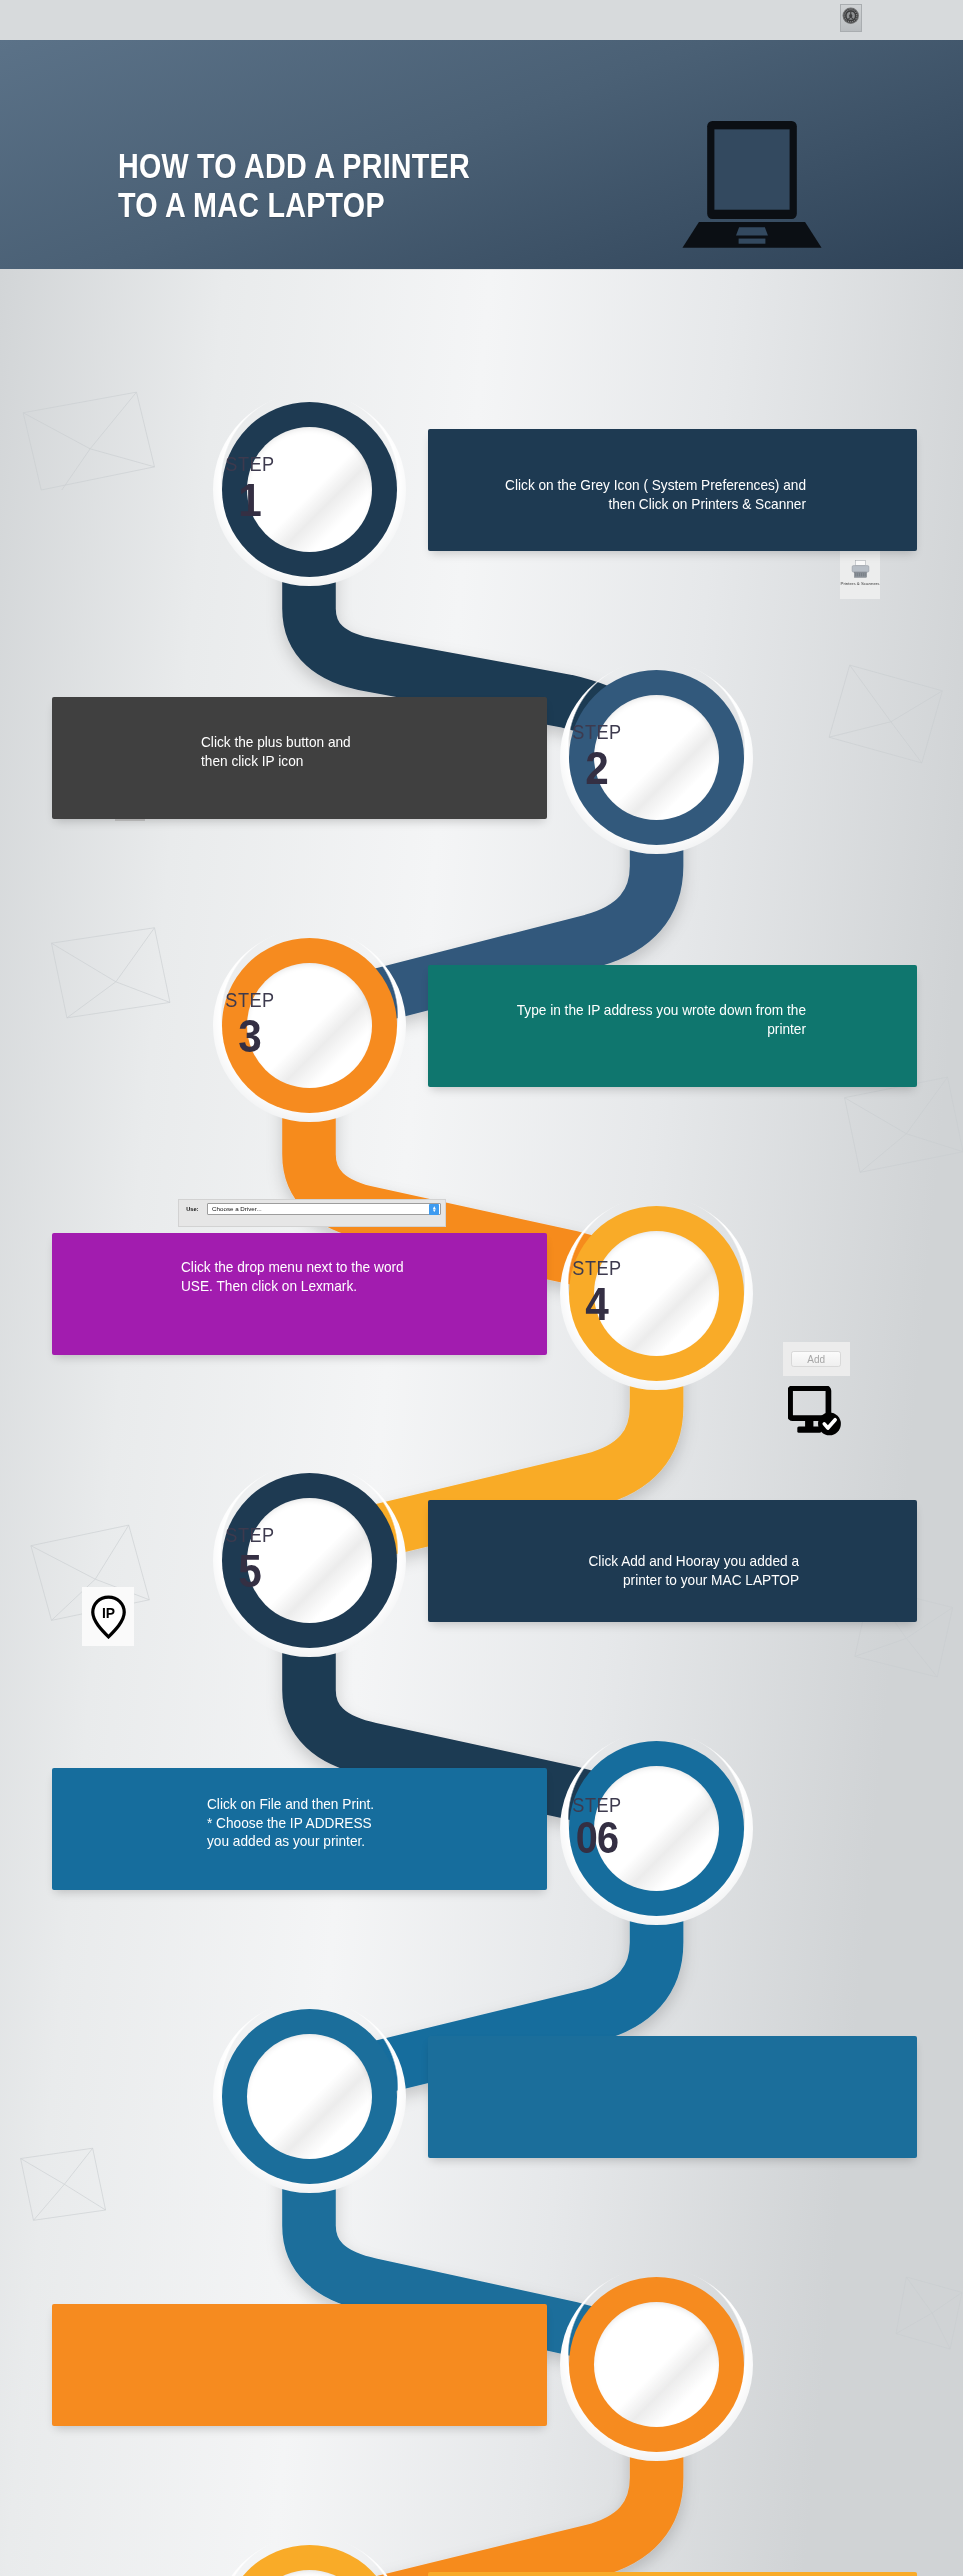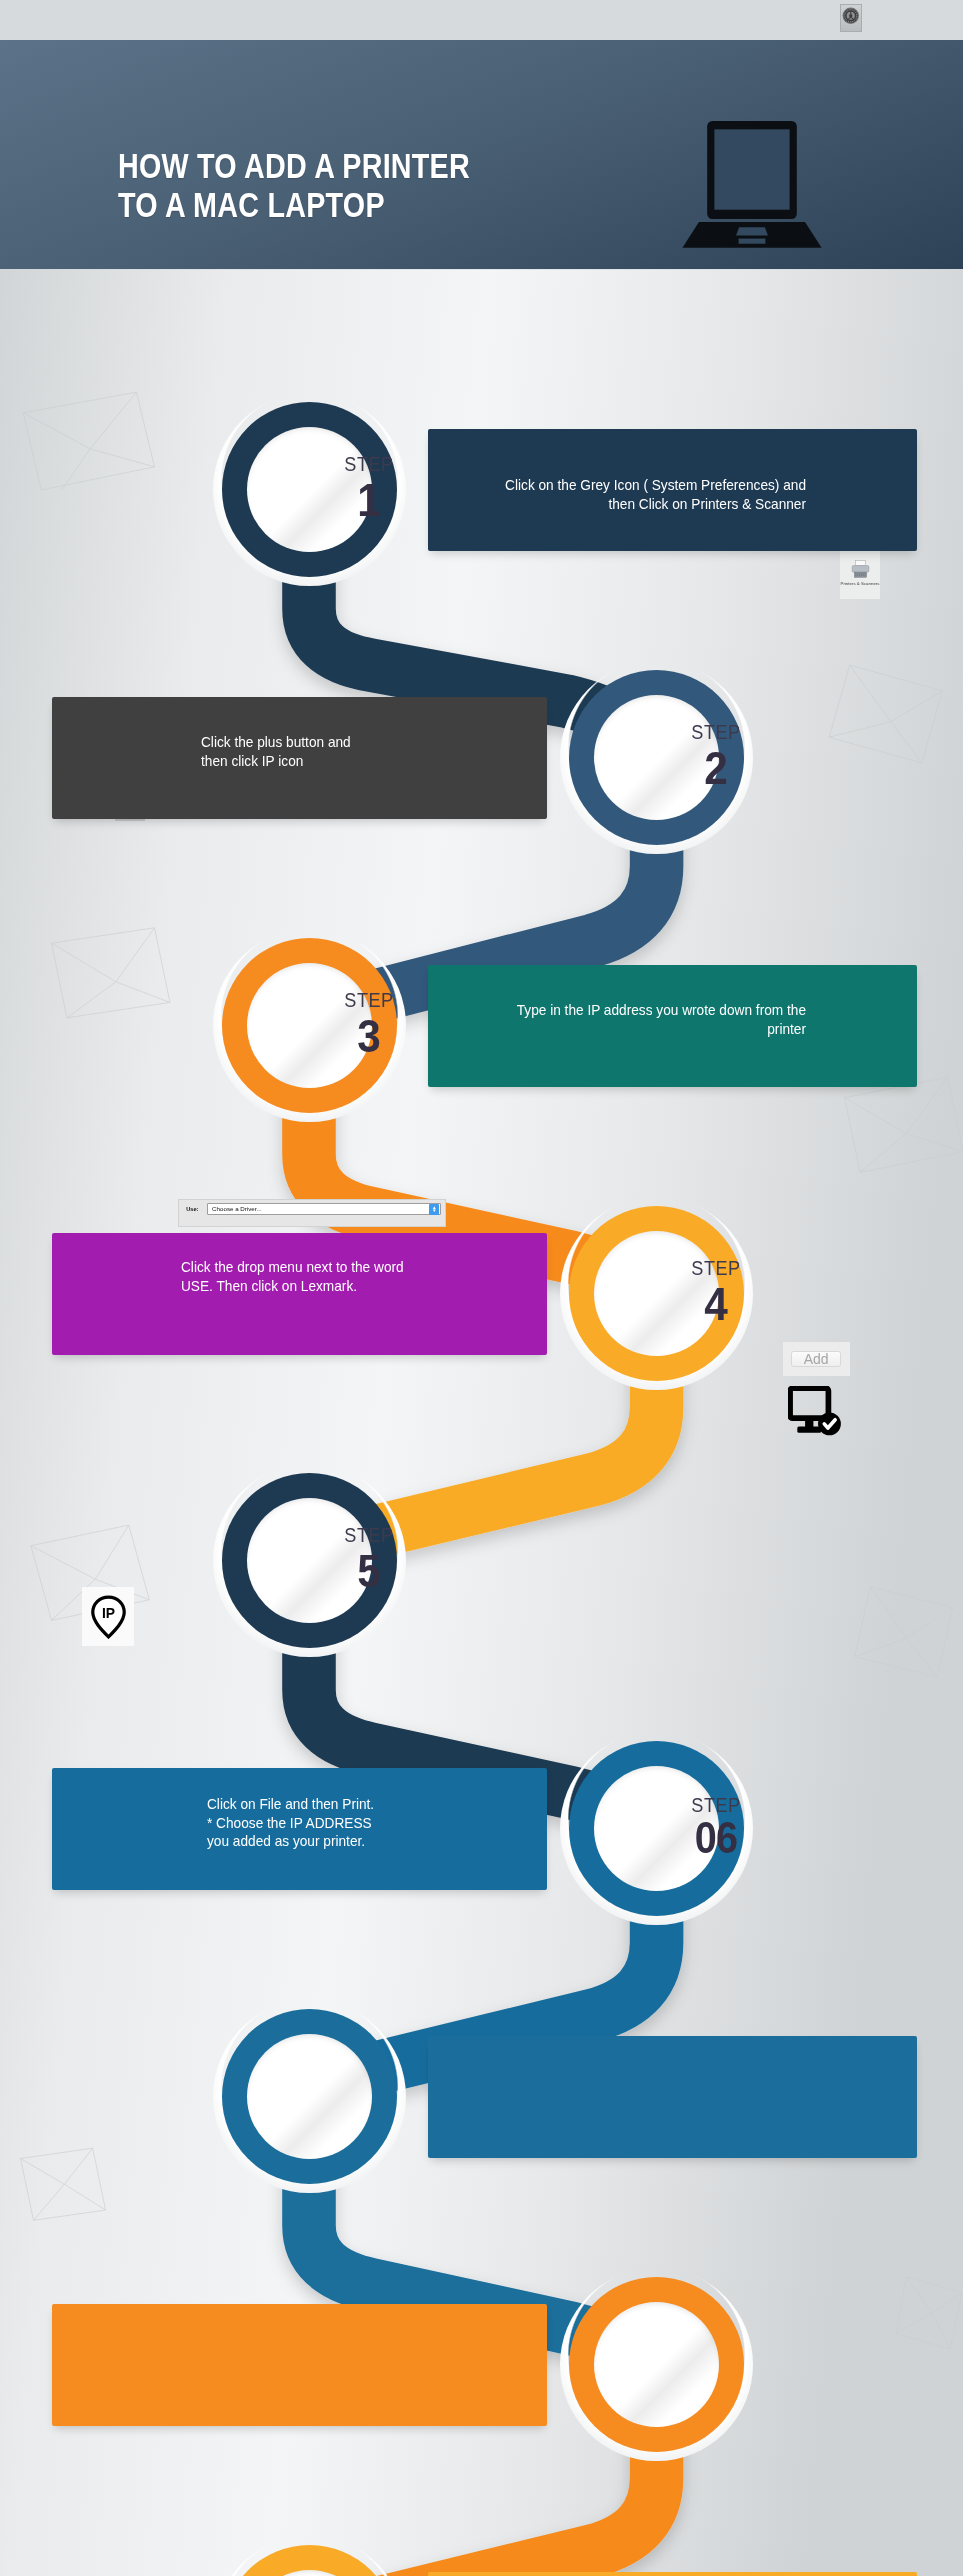--- a/index.html
+++ b/index.html
@@ -70,21 +70,21 @@
   .pill{
     position:absolute; top:27px; height:122px; border-radius:2px;
     box-shadow:0 5.2px 9.3px -3.1px rgba(0,0,0,.20);
   }
   .pill.right{ left:428px; width:489px; }
   .pill.left { left:52px; width:495px; }
 
   
   .circ{
     position:absolute; top:0; width:175px; height:175px; border-radius:50%;
-    display:flex; flex-direction:column; align-items:flex-end; justify-content:center;
+    display:flex; flex-direction:column; align-items:flex-start; justify-content:center;
   }
   .circ .ringshadow{
     position:absolute; inset:-9.3px; border-radius:50%;
     background:radial-gradient(circle at 50% 45%, rgba(255,255,255,0) 61%, #ffffff 62%, #f2f3f4 74%, rgba(216,219,221,0) 86%);
     pointer-events:none;
   }
   .circ .ring{
     position:absolute; inset:0; border-radius:50%;
   }
   .circ .inner{
@@ -180,21 +180,21 @@
   }
 
   .add-box{
     position:absolute; left:783px; top:1342px; width:67px; height:34px;
     background:#ececec;
   }
   .add-box .btn{
     position:absolute; left:8.2px; top:8.8px; width:50px; height:16.5px;
     background:linear-gradient(180deg,#fbfbfb,#efefef); border:0.5px solid #d8d8d8;
     border-radius:2.6px; display:flex; align-items:center; justify-content:center;
-    color:#a6a6a6; font-size:14px;
+    color:#a6a6a6; font-size:10px;
   }
   .monitor-ok{ position:absolute; left:788px; top:1386px; width:57px; height:52px; }
 
   .ip-pin{
     position:absolute; left:82px; top:1587px; width:52px; height:59px;
     background:#fafafa; display:flex; align-items:center; justify-content:center;
   }
 </style>
 </head>
 <body>
@@ -442,20 +442,24 @@
     </div>
   </div>
   <div class="use-box">
     <span class="lb">Use:</span>
     <span class="sel">Choose a Driver...
       <span class="arrow">▲<br>▼</span>
     </span>
   </div>
 
   <div class="row" style="top:1473px">
+    <div class="pill right" style="background:#1e3a52">
+      <div class="pill-text r" style="right:118px;top:52px">Click Add and Hooray you added a
+printer to your MAC LAPTOP</div>
+    </div>
     <div class="circ" style="left:222px">
       <div class="ringshadow"></div>
       <div class="ring" style="background:#1e3a52"></div>
       <div class="inner"></div>
       <div class="labels">
         <span class="step-word">STEP</span>
         <span class="step-num">5</span>
       </div>
     </div>
   </div>

